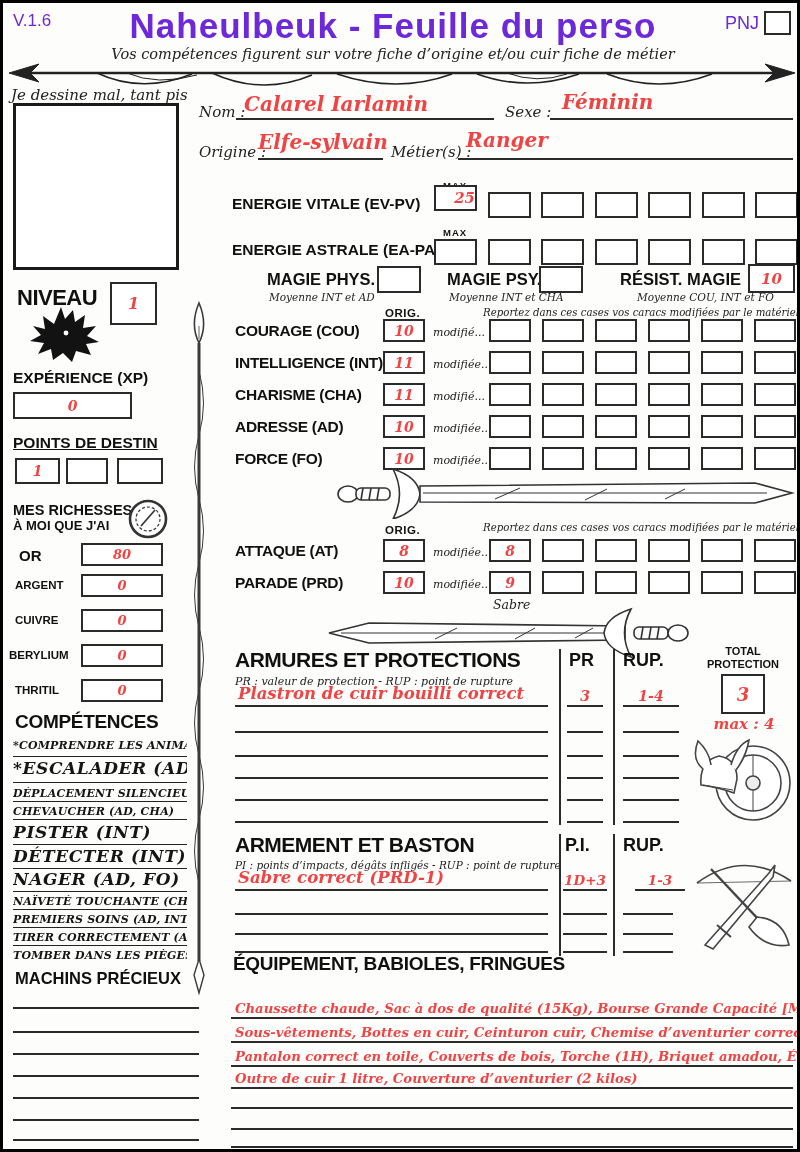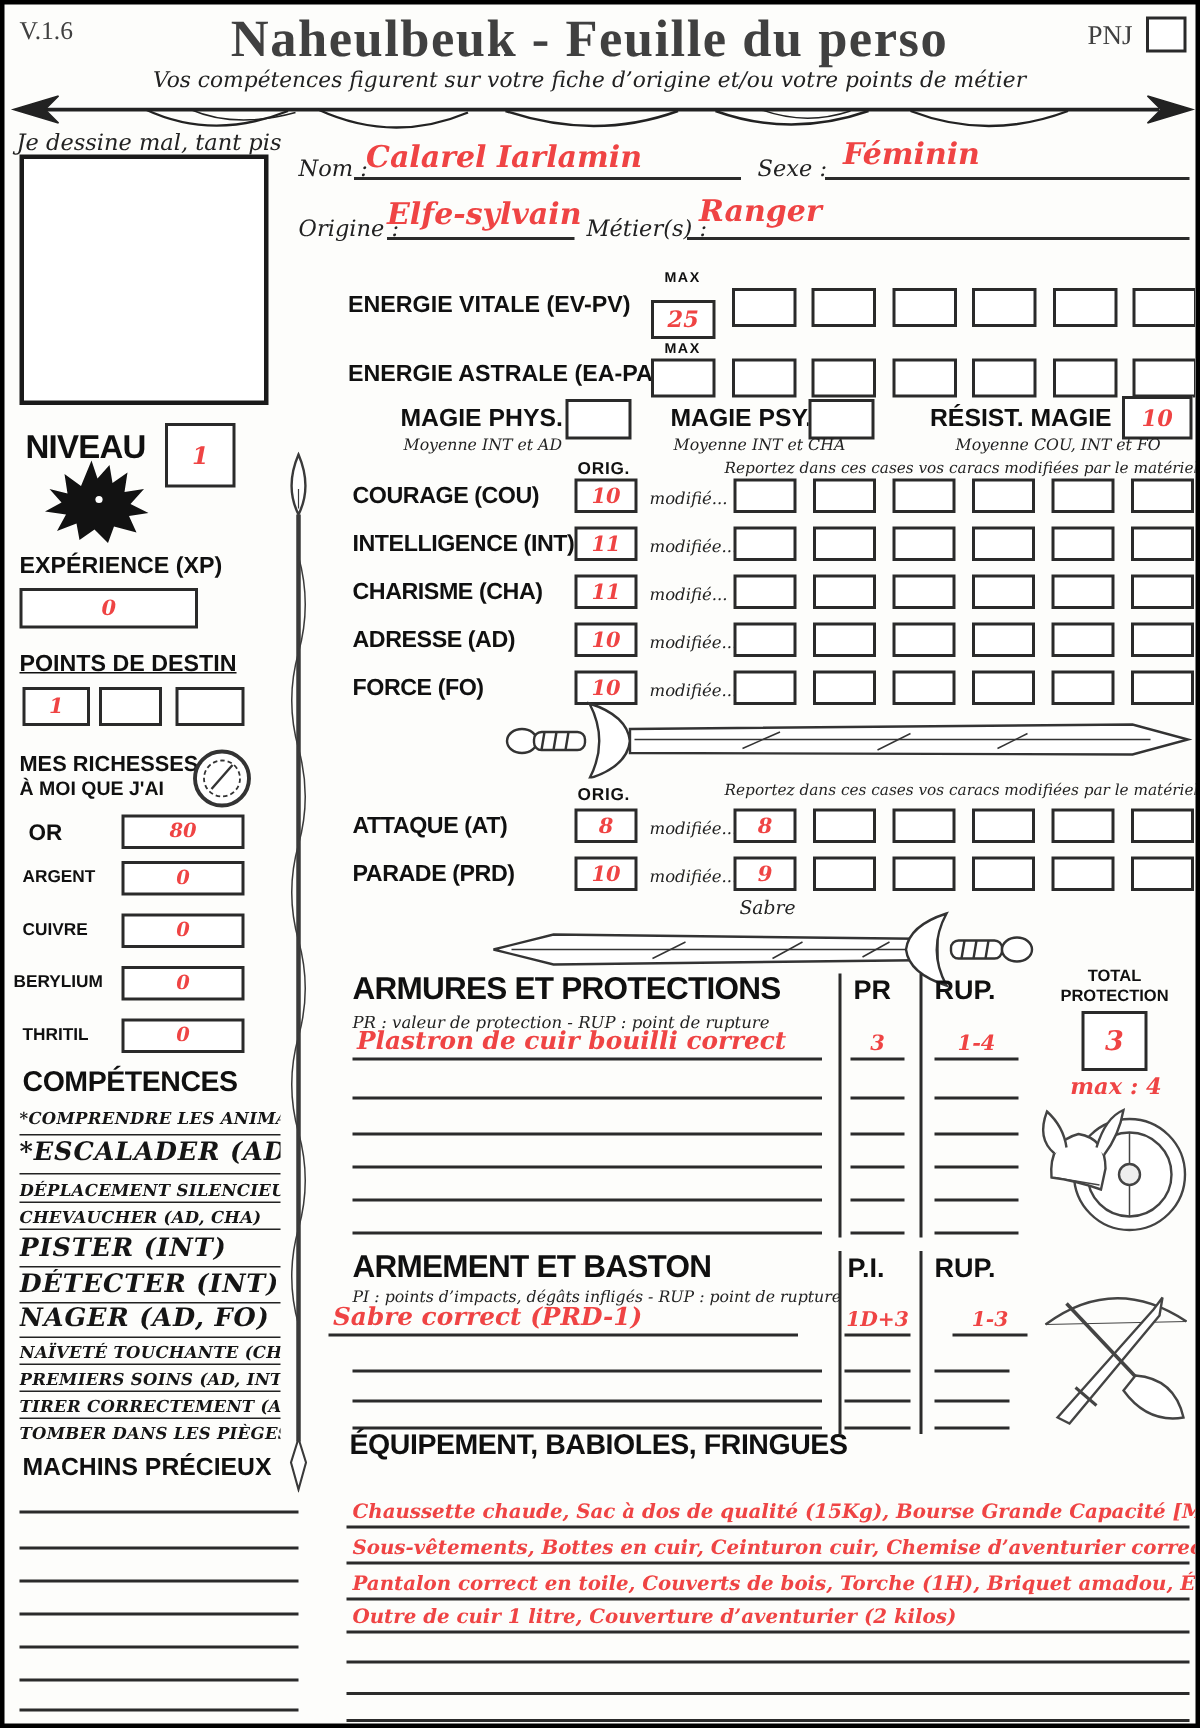--- a/index.html
+++ b/index.html
@@ -2,21 +2,21 @@
 <html><head>
 <meta charset="utf-8">
 <style>
   html,body{margin:0;padding:0;background:#888;}
   .sheet{position:relative;width:800px;height:1152px;background:#fdfdfb;border:3px solid #000;
          box-sizing:border-box;overflow:hidden;color:#111;font-family:"Liberation Sans",sans-serif;}
   .abs{position:absolute;}
   .b{font-family:"Liberation Sans",sans-serif;font-weight:bold;color:#101010;white-space:nowrap;}
   .hand{font-family:"DejaVu Serif",serif;font-style:italic;font-weight:bold;color:#ef4444;white-space:nowrap;}
   .it{font-family:"DejaVu Serif",serif;font-style:italic;color:#222;white-space:nowrap;}
-  .ser{font-family:Liberation Serif, serif;color:#404040;white-space:nowrap;}
+  .ser{font-family:Liberation Sans, sans-serif;color:#6d28d9;white-space:nowrap;}
   .box{position:absolute;border:2px solid #2a2a2a;background:#fff;display:flex;align-items:center;justify-content:center;box-sizing:border-box;}
   .ul{position:absolute;border-bottom:2px solid #2b2b2b;}
   .field{position:absolute;border-bottom:2px solid #2b2b2b;box-sizing:border-box;}
   .vline{position:absolute;border-left:2px solid #2b2b2b;}
   .ctr{display:flex;align-items:center;justify-content:center;text-align:center;}
   
   .srow{position:absolute;left:0;width:800px;height:24px;}
   .srow .sl{position:absolute;left:232px;top:3px;font-size:15.5px;letter-spacing:-0.3px;}
   .srow .ob{left:380px;top:0;width:42px;height:23px;}
   .srow .ml{position:absolute;left:430px;top:7px;font-size:11px;}
@@ -34,21 +34,21 @@
 </style>
 </head>
 <body>
 
 <div class="sheet">
 
   <div class="abs ser" style="left:10px;top:8px;font-size:17px;">V.1.6</div>
   <div class="abs ser ctr" style="left:100px;top:2px;width:580px;height:42px;font-size:35px;font-weight:bold;letter-spacing:1px;">Naheulbeuk - Feuille du perso</div>
   <div class="abs ser" style="left:722px;top:10px;font-size:18px;">PNJ</div>
   <div class="box" style="left:761px;top:8px;width:27px;height:24px;"></div>
-  <div class="abs it ctr" style="left:100px;top:43px;width:580px;height:16px;font-size:14.5px;">Vos compétences figurent sur votre fiche d’origine et/ou votre points de métier</div>
+  <div class="abs it ctr" style="left:100px;top:43px;width:580px;height:16px;font-size:14.5px;">Vos compétences figurent sur votre fiche d’origine et/ou cuir fiche de métier</div>
 
   <div class="abs" style="left:4px;top:57px;">
     <svg width="790" height="30" viewBox="0 0 790 30" fill="none" stroke="#222">
       <line x1="22" y1="13" x2="766" y2="13" stroke-width="2.5"></line>
       <polygon points="2,13 32,4 23,13 32,22" fill="#222"></polygon>
       <polygon points="788,13 758,4 767,13 758,22" fill="#222"></polygon>
       <path d="M90,13 Q135,34 185,14" stroke-width="1.6"></path>
       <path d="M205,13 Q255,36 305,15" stroke-width="1.6"></path>
       <path d="M330,14 Q390,34 445,14" stroke-width="1.6"></path>
       <path d="M470,14 Q520,32 572,14" stroke-width="1.6"></path>
@@ -73,21 +73,21 @@
   <div class="field" style="left:255px;top:133px;width:125px;height:24px;">
     <span class="hand abs" style="left:0px;top:-6px;font-size:20px;">Elfe-sylvain</span>
   </div>
   <div class="abs it" style="left:388px;top:140px;font-size:15px;">Métier(s) :</div>
   <div class="field" style="left:455px;top:133px;width:335px;height:24px;">
     <span class="hand abs" style="left:8px;top:-8px;font-size:20px;">Ranger</span>
   </div>
 
   <div class="abs b" style="left:229px;top:192px;font-size:15.5px;">ENERGIE VITALE (EV-PV)</div>
   <div class="abs b" style="left:440px;top:177px;font-size:9.5px;letter-spacing:1px;">MAX</div>
-  <div class="box ebox ex1" style="top:197px;">
+  <div class="box ebox ex1" style="top:182px;justify-content:flex-end;">
       <span class="hand" style="font-size:15px;">25</span>
     </div>
   <div class="box ebox ex2" style="top:189px;"></div>
   <div class="box ebox ex3" style="top:189px;"></div>
   <div class="box ebox ex4" style="top:189px;"></div>
   <div class="box ebox ex5" style="top:189px;"></div>
   <div class="box ebox ex6" style="top:189px;"></div>
   <div class="box ebox ex7" style="top:189px;"></div>
 
   <div class="abs b" style="left:229px;top:238px;font-size:15.5px;">ENERGIE ASTRALE (EA-PA)</div>
@@ -308,21 +308,21 @@
     </svg>
   </div>
 
   <div class="abs b" style="left:232px;top:830px;font-size:21px;letter-spacing:-0.5px;">ARMEMENT ET BASTON</div>
   <div class="abs it" style="left:232px;top:856px;font-size:10.5px;">PI : points d’impacts, dégâts infligés - RUP : point de rupture</div>
   <div class="abs b" style="left:562px;top:832px;font-size:18px;text-align:center;">P.I.</div>
   <div class="abs b" style="left:620px;top:832px;font-size:18px;">RUP.</div>
   <div class="vline" style="left:556px;top:831px;height:122px;"></div>
   <div class="vline" style="left:610px;top:831px;height:122px;"></div>
 
-  <div class="field" style="left:216px;top:868px;width:313px;height:20px;">
+  <div class="field" style="left:232px;top:868px;width:313px;height:20px;">
     <span class="hand abs" style="left:3px;top:-3px;font-size:16.5px;">Sabre correct (PRD-1)</span>
   </div>
   <div class="field ctr hand" style="left:560px;top:868px;width:44px;height:20px;font-size:13.5px;">
       <span>1D+3</span>
     </div>
   <div class="field ctr hand" style="left:632px;top:868px;width:50px;height:20px;font-size:13.5px;">
       <span>1-3</span>
     </div>
 
   <div class="ul" style="left:232px;top:892px;width:313px;height:18px;"></div>

